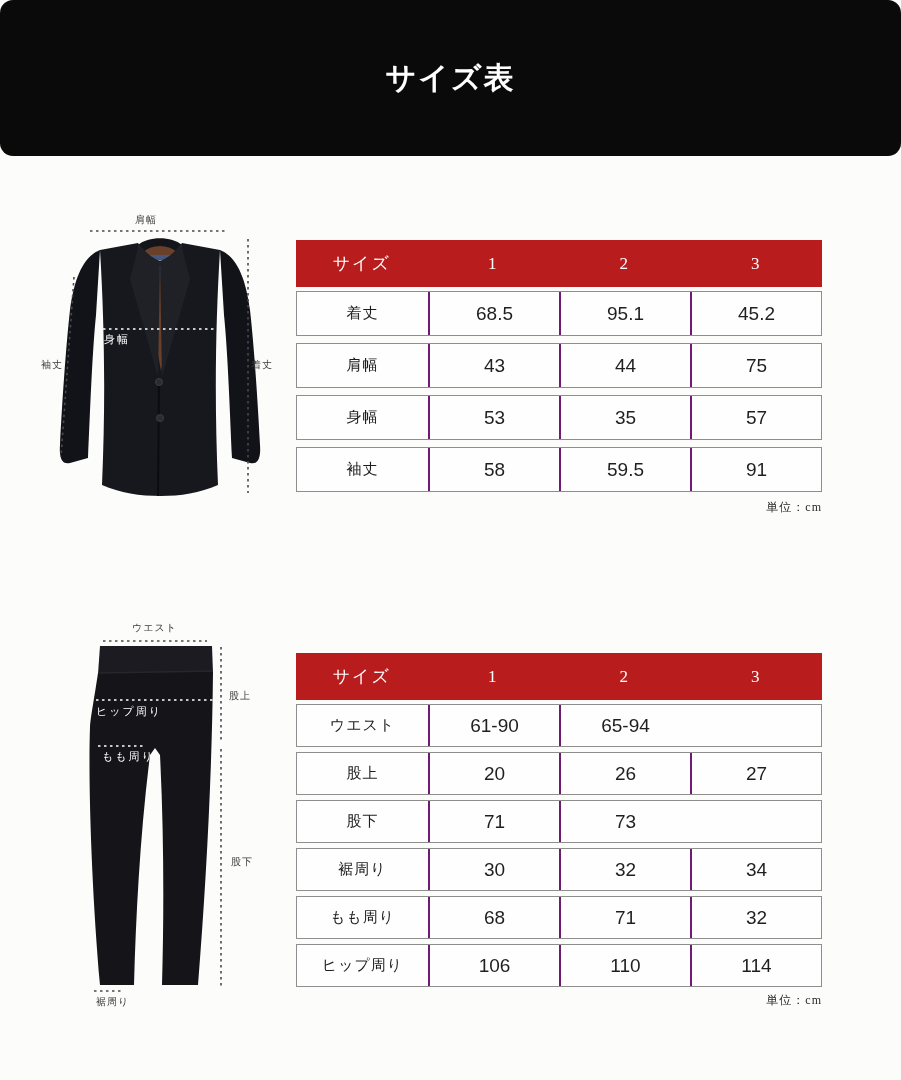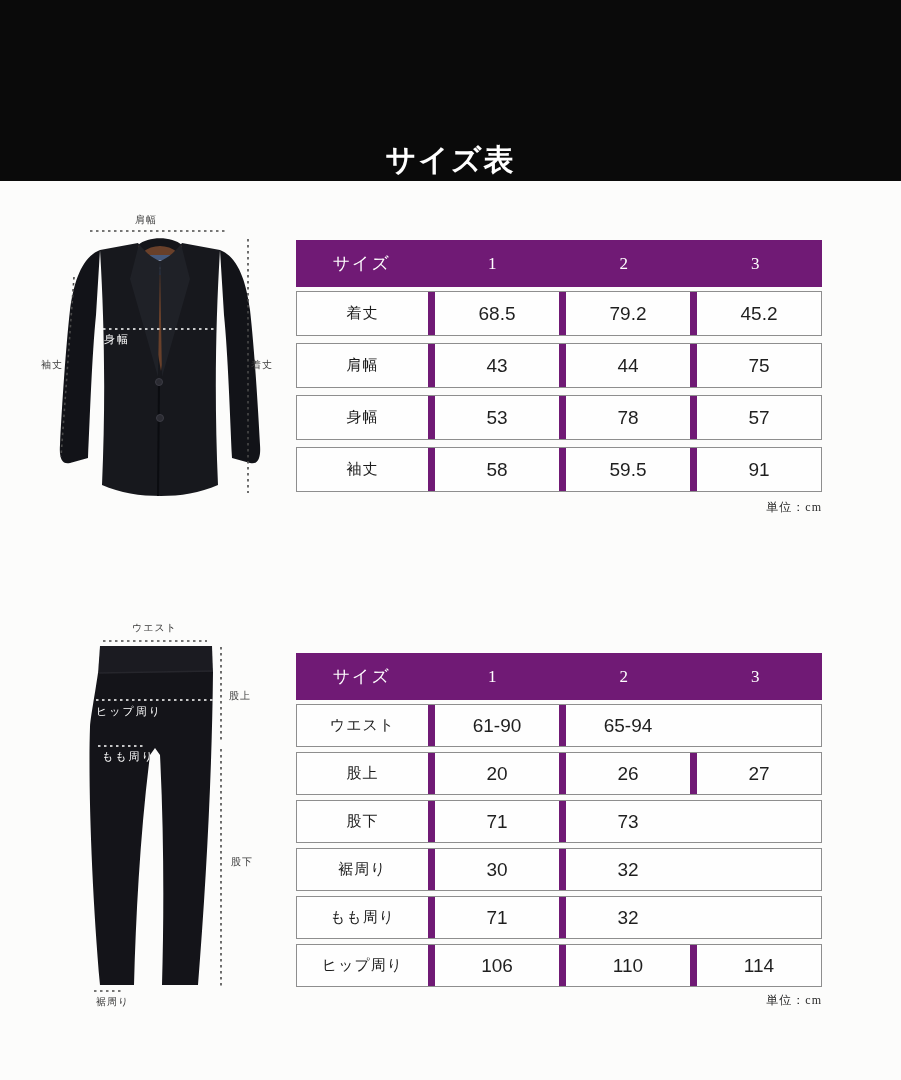--- a/index.html
+++ b/index.html
@@ -3,22 +3,22 @@
 <meta charset="utf-8">
 <style>
   html,body{margin:0;padding:0;background:#e9e9e9;}
   .canvas{
     position:relative;width:901px;height:1080px;margin:0 auto;
     background:#fcfcfb;overflow:hidden;
     font-family:"Liberation Sans",sans-serif;
   }
   
   .banner{
-    position:absolute;left:0;top:0;width:901px;height:181px;
-    background:#0a0a0a;display:flex;align-items:flex-end;justify-content:center;
+    position:absolute;left:0;top:0;width:901px;height:156px;
+    background:#0a0a0a;display:flex;align-items:center;justify-content:center;border-radius:13px;
   }
   .banner h1{
     margin:0;color:#ffffff;font-size:30px;font-weight:bold;
     letter-spacing:2px;font-family:"Liberation Sans",sans-serif;
   }
   
   .figure{position:absolute;}
   .figure svg{position:absolute;left:0;top:0;}
   .diag-label{
     position:absolute;font-family:"Liberation Serif",serif;
@@ -26,35 +26,35 @@
   }
   .diag-label.on-dark{color:#ffffff;font-size:11px;letter-spacing:2px;}
   .jacket-figure{left:40px;top:195px;width:230px;height:305px;}
   .pants-figure{left:60px;top:615px;width:200px;height:400px;}
   
   .size-table{position:absolute;width:526px;}
   .jacket-table{left:296px;top:240px;}
   .pants-table{left:296px;top:653px;}
   .thead{
     display:grid;grid-template-columns:repeat(4,1fr);height:47px;
-    background:#701a75;margin-bottom:4px;
+    background:#b91c1c;margin-bottom:4px;
   }
   .thead span{
     display:flex;align-items:center;justify-content:center;
     color:#ffffff;font-family:"Liberation Serif",serif;font-size:17px;
     letter-spacing:2px;
   }
   .trow{
     display:grid;grid-template-columns:repeat(4,1fr);height:45px;
     background:#fefefe;border:1px solid #8e8e8e;box-sizing:border-box;
     margin-bottom:7px;
   }
   .pants-table .trow{height:43px;margin-bottom:5px;}
   .trow span{display:flex;align-items:center;justify-content:center;height:100%;box-sizing:border-box;}
-  .trow span + span{border-left:7px solid #701a75;}
+  .trow span + span{border-left:2px solid #701a75;}
   .lcell{font-family:"Liberation Serif",serif;font-size:15px;color:#1c1c1c;letter-spacing:1px;}
   .vcell{font-family:"Liberation Sans",sans-serif;font-size:19px;color:#1f1f1f;}
   .unit{
     text-align:right;font-family:"Liberation Serif",serif;
     font-size:12px;color:#2a2a2a;margin-top:2px;letter-spacing:1px;
   }
 </style>
 </head>
 <body>
 
@@ -106,33 +106,33 @@
   <section class="size-table jacket-table">
     <div class="thead">
       <span>サイズ</span>
       <span>1</span>
       <span>2</span>
       <span>3</span>
     </div>
     <div class="trow">
       <span class="lcell">着丈</span>
       <span class="vcell">68.5</span>
-      <span class="vcell">79.2</span>
+      <span class="vcell">95.1</span>
       <span class="vcell">45.2</span>
     </div>
     <div class="trow">
       <span class="lcell">肩幅</span>
       <span class="vcell">43</span>
       <span class="vcell">44</span>
       <span class="vcell">75</span>
     </div>
     <div class="trow">
       <span class="lcell">身幅</span>
       <span class="vcell">53</span>
-      <span class="vcell">78</span>
+      <span class="vcell">35</span>
       <span class="vcell">57</span>
     </div>
     <div class="trow">
       <span class="lcell">袖丈</span>
       <span class="vcell">58</span>
       <span class="vcell">59.5</span>
       <span class="vcell">91</span>
     </div>
     <div class="unit">単位：cm</div>
   </section>
@@ -183,23 +183,25 @@
     </div>
     <div class="trow">
       <span class="lcell">股下</span>
       <span class="vcell">71</span>
       <span class="vcell">73</span>
     </div>
     <div class="trow">
       <span class="lcell">裾周り</span>
       <span class="vcell">30</span>
       <span class="vcell">32</span>
+      <span class="vcell">34</span>
     </div>
     <div class="trow">
       <span class="lcell">もも周り</span>
+      <span class="vcell">68</span>
       <span class="vcell">71</span>
       <span class="vcell">32</span>
     </div>
     <div class="trow">
       <span class="lcell">ヒップ周り</span>
       <span class="vcell">106</span>
       <span class="vcell">110</span>
       <span class="vcell">114</span>
     </div>
     <div class="unit">単位：cm</div>

